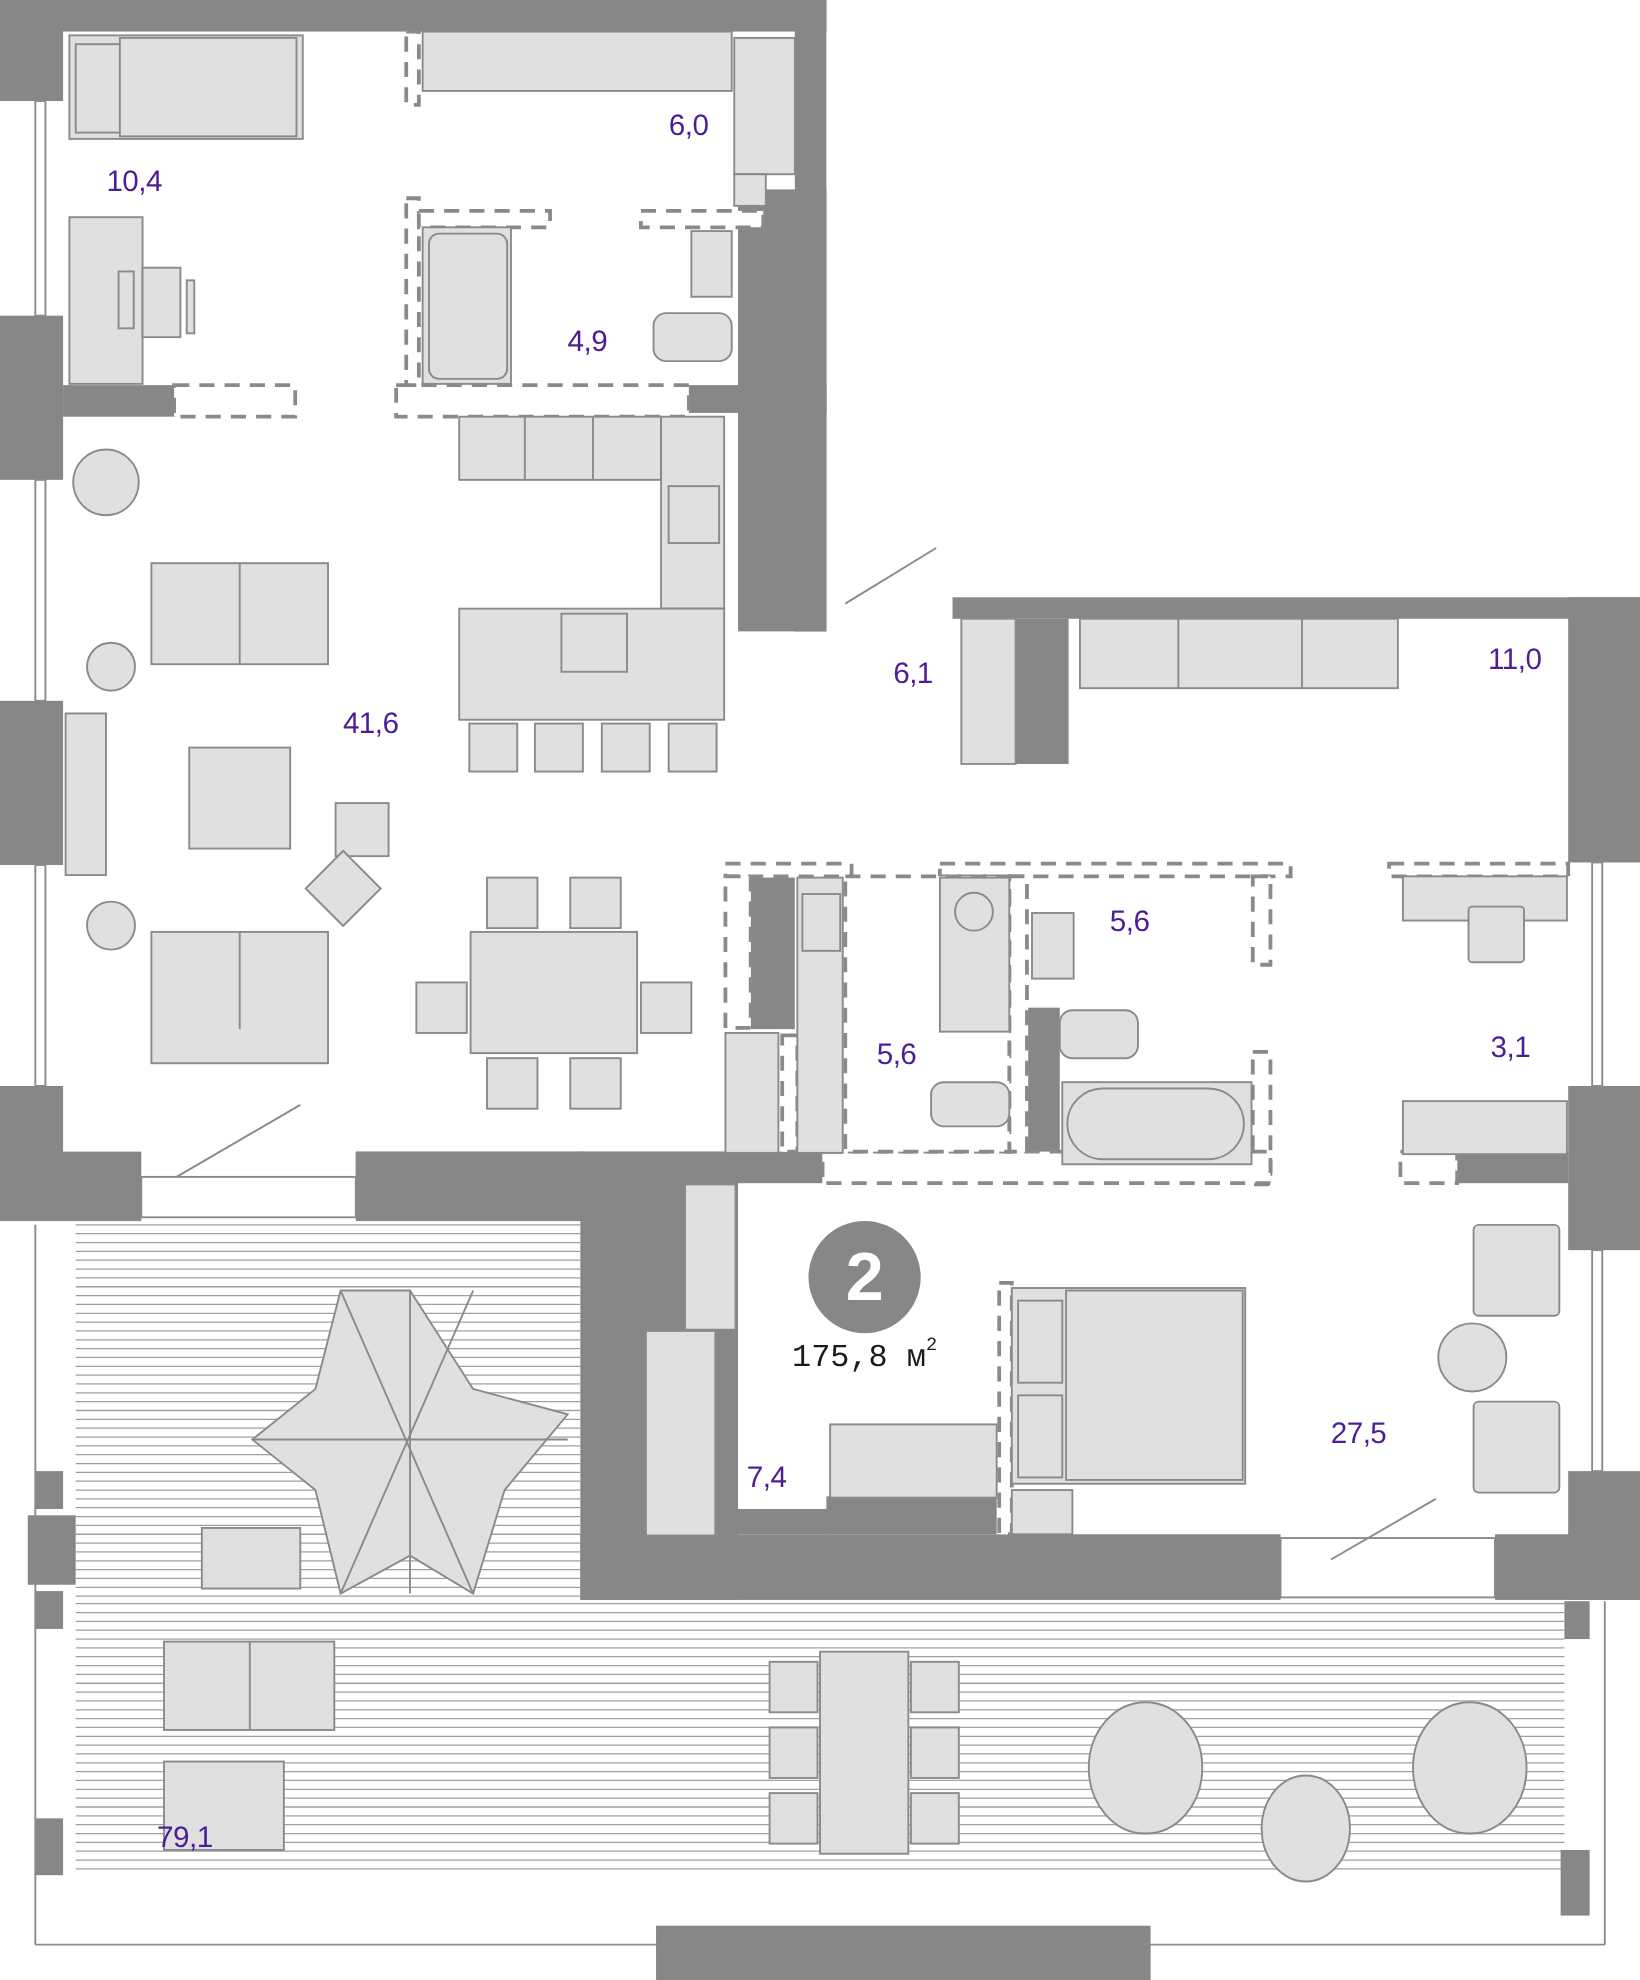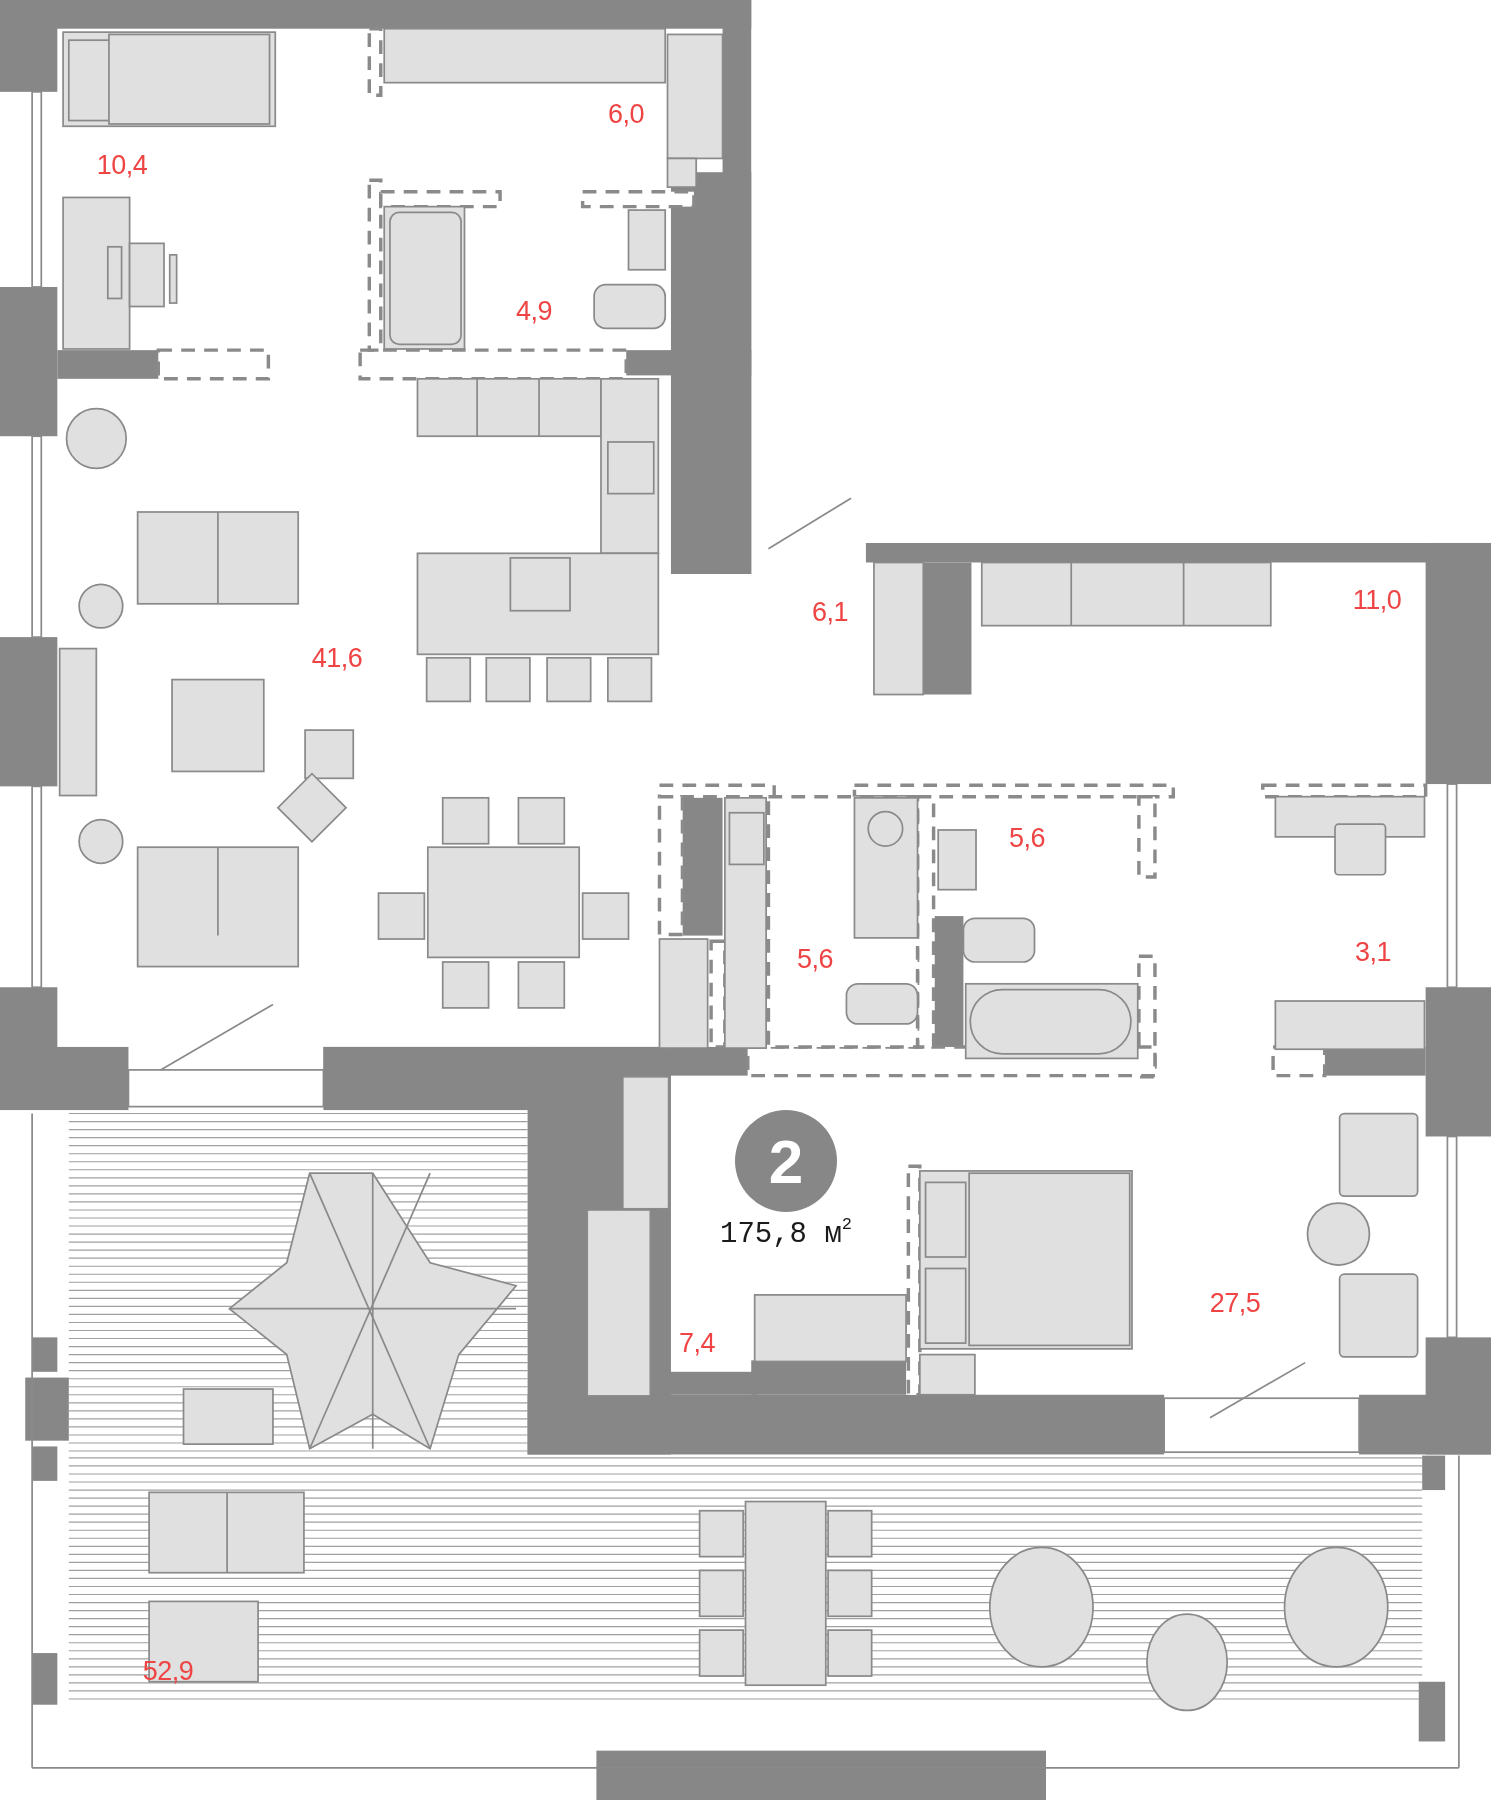--- a/index.html
+++ b/index.html
@@ -3,21 +3,21 @@
 <meta charset="utf-8">
 <style>
   html, body { margin:0; padding:0; background:#ffffff; }
   body { width:1491px; height:1800px; overflow:hidden; position:relative; font-family:"Liberation Sans", sans-serif; }
   svg.plan { position:absolute; left:0; top:0; width:1491px; height:1800px; }
   .wall { fill:#878787; }
   .furn { fill:#e0e0e0; stroke:#8a8a8a; stroke-width:1.5; }
   .line { fill:none; stroke:#8a8a8a; stroke-width:1.5; }
   .dash { fill:#ffffff; stroke:#8a8a8a; stroke-width:3; stroke-dasharray:12 8; }
   .win { fill:#ffffff; stroke:#8a8a8a; stroke-width:1.5; }
-  .area-label { position:absolute; font-size:27px; color:#ef4444; transform:translate(-50%,-50%); white-space:nowrap; letter-spacing:-0.5px; }
+  .area-label { position:absolute; font-size:27px; color:#4c1d95; transform:translate(-50%,-50%); white-space:nowrap; letter-spacing:-0.5px; }
   .badge { position:absolute; width:102px; height:102px; border-radius:50%; background:#878787; color:#ffffff; font-weight:bold; font-size:62px; display:flex; align-items:center; justify-content:center; transform:translate(-50%,-50%); }
   .total { position:absolute; font-size:29px; color:#1a1a1a; transform:translate(-50%,-50%); white-space:nowrap;font-family:Liberation Mono, monospace; }
   .total sup { font-size:17px; vertical-align:top; position:relative; top:-3px; }
 </style>
 </head>
 <body>
 
 <svg class="plan" viewBox="0 0 1300 1568" preserveAspectRatio="none">
 
   <g class="deck">
@@ -292,21 +292,21 @@
 <span class="area-label" style="left:626px;top:114px">6,0</span>
 <span class="area-label" style="left:534px;top:311px">4,9</span>
 <span class="area-label" style="left:337px;top:658px">41,6</span>
 <span class="area-label" style="left:830px;top:612px">6,1</span>
 <span class="area-label" style="left:1377px;top:600px">11,0</span>
 <span class="area-label" style="left:1027px;top:838px">5,6</span>
 <span class="area-label" style="left:815px;top:959px">5,6</span>
 <span class="area-label" style="left:1373px;top:952px">3,1</span>
 <span class="area-label" style="left:697px;top:1343px">7,4</span>
 <span class="area-label" style="left:1235px;top:1303px">27,5</span>
-<span class="area-label" style="left:168px;top:1671px">52,9</span>
+<span class="area-label" style="left:168px;top:1671px">79,1</span>
 
 <div class="badge" style="left:786px;top:1161px">
   <span>2</span>
 </div>
 <div class="total" style="left:786px;top:1234px">
   <span>175,8</span>
   <span>м</span><sup>2</sup>
 </div>
 
 </body></html>

